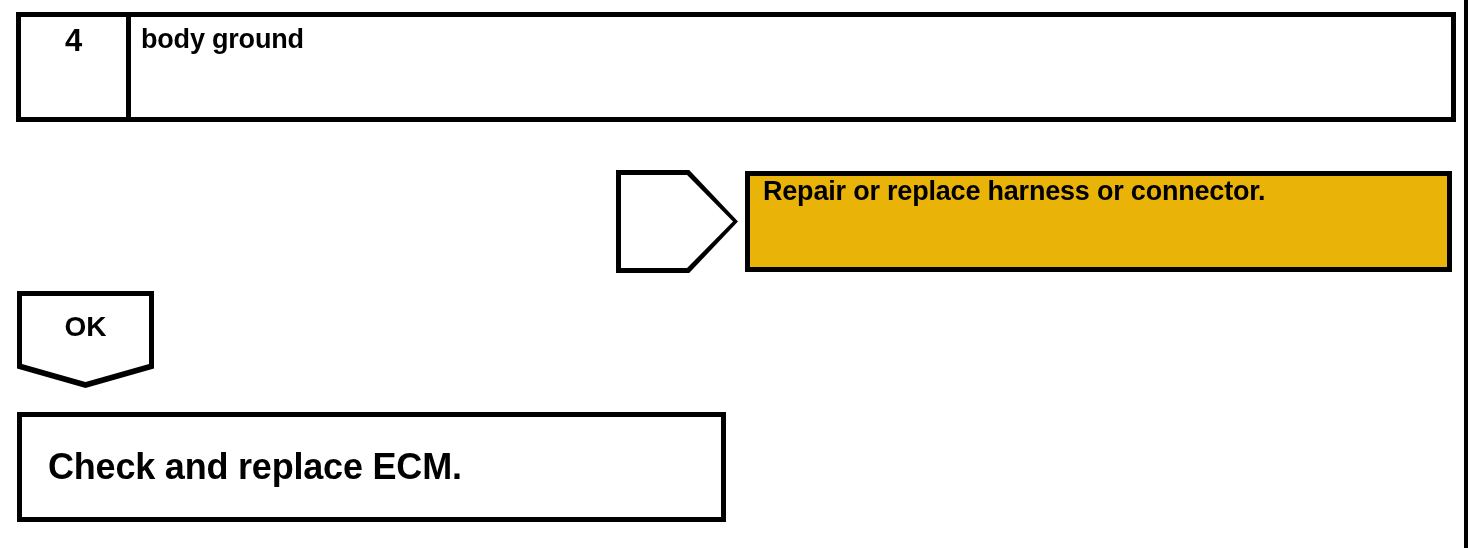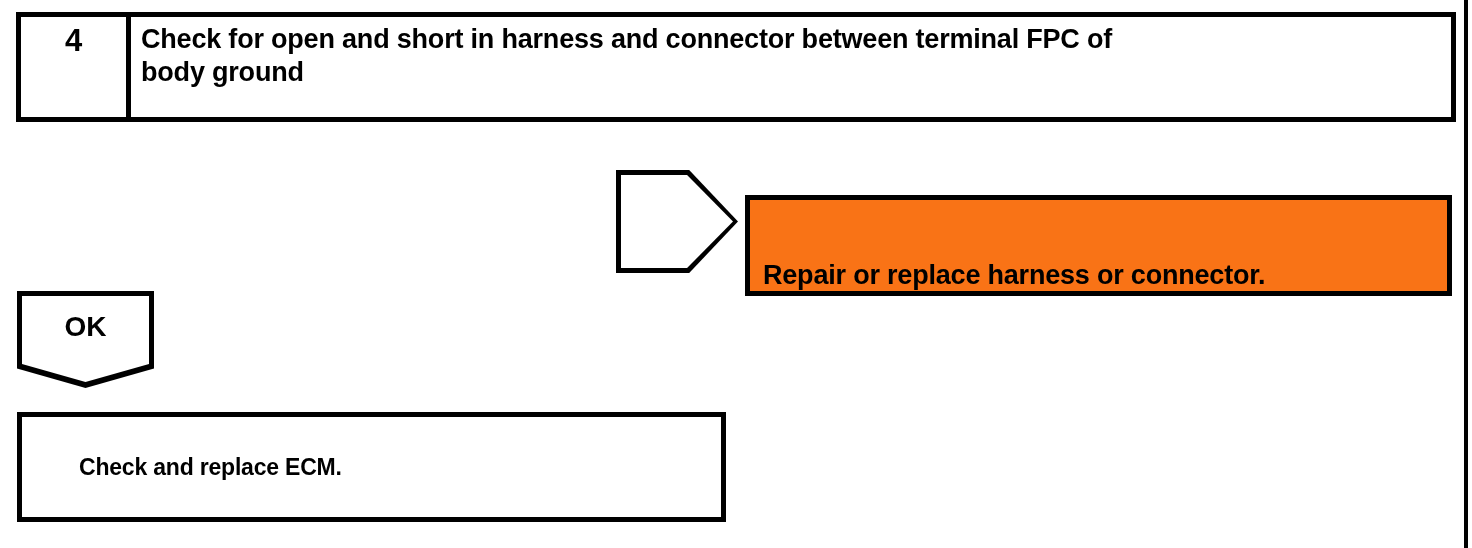--- a/index.html
+++ b/index.html
@@ -125,24 +125,23 @@
   }
 
   .ng-result-box {
     position: absolute;
     left: 745px;
     top: 171px;
     width: 707px;
     height: 101px;
     border: 5px solid #000000;
     box-sizing: border-box;
-    background: #f97316;
-    display: flex;
-    align-items: flex-end;
-    margin-top: 24px;
+    background: #eab308;
+    display: flex;
+    align-items: flex-start;
   }
   .ng-result-text {
     font-size: 27px;
     font-weight: bold;
     padding-left: 13px;
     letter-spacing: -0.2px;
     white-space: nowrap;
   }
 
   
@@ -190,41 +189,39 @@
     top: 412px;
     width: 709px;
     height: 110px;
     border: 5px solid #000000;
     box-sizing: border-box;
     background: #ffffff;
     display: flex;
     align-items: center;
   }
   .final-text {
-    font-size: 23px;
+    font-size: 36px;
     font-weight: bold;
     padding-left: 26px;
     letter-spacing: -0.2px;
     white-space: nowrap;
-    margin-left: 31px;
   }
 </style>
 </head>
 <body>
 
 <div id="sheet">
 
   <div class="page-rule"></div>
 
   <div class="step-table">
     <div class="step-num-cell">
       <span class="step-num">4</span>
     </div>
     <div class="step-body-cell">
-      <div class="step-line">Check for open and short in harness and connector between terminal FPC of</div>
       <div class="step-line">body ground</div>
     </div>
   </div>
 
   <div class="ng-arrow">
     <div class="ng-shape"></div>
     <div class="ng-inner"></div>
   </div>
 
   <div class="ng-result-box">

